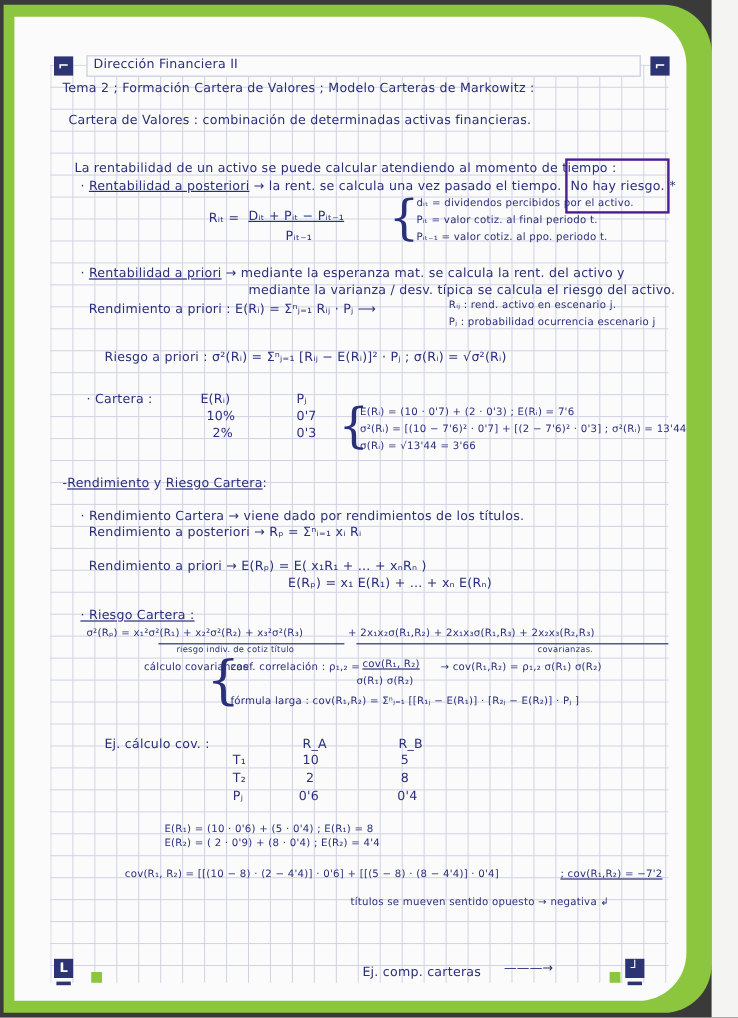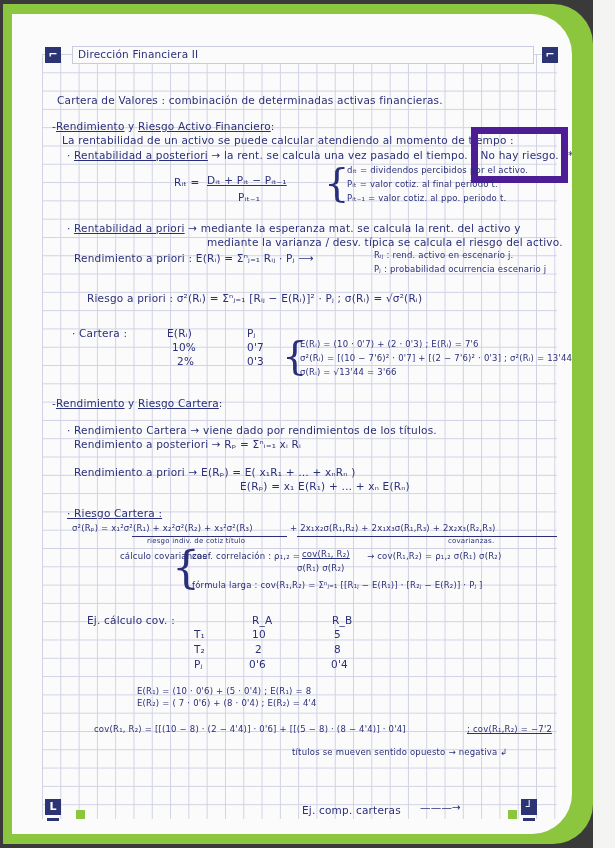--- a/index.html
+++ b/index.html
@@ -48,21 +48,21 @@
     position: absolute;
     font-family: "DejaVu Sans", sans-serif;
     font-size: 10.5px;
     color: #2a2f7a;
     white-space: nowrap;
     letter-spacing: 0.2px;
   }
   .small { font-size: 8.5px; }
   .tiny { font-size: 7px; }
   .u { text-decoration: underline; }
-  .boxed { border: 7px solid #4c1d95; padding: 15px 2px; }
+  .boxed { border: 2px solid #4c1d95; padding: 15px 2px; }
   .brace { position: absolute; color: #2a2f7a; font-family: "DejaVu Serif", serif; }
   .line { position: absolute; height: 1px; background: #2a2f7a; }
 </style>
 </head>
 <body>
 
 <div class="frame"></div>
 <div class="rightmargin"></div>
 
 <div class="page">
@@ -73,23 +73,23 @@
   <div class="corner-icon" style="left:530px; top:33px;">⌐</div>
   <div class="corner-icon" style="left:33px; top:785px;">L</div>
   <div class="bar-sm" style="left:35px; top:804px; width:12px;"></div>
   <div class="green-sq" style="left:64px; top:796px;"></div>
   <div class="corner-icon" style="left:509px; top:785px;">┘</div>
   <div class="bar-sm" style="left:511px; top:804px; width:12px;"></div>
   <div class="green-sq" style="left:496px; top:796px;"></div>
 
   <div class="hw" style="left:66px; top:34px;">Dirección Financiera II</div>
 
+  <div class="hw" style="left:40px; top:54px;">Tema 2 ; Formación Cartera de Valores ; Modelo Carteras de Markowitz :</div>
   <div class="hw" style="left:45px; top:80px;">Cartera de Valores : combinación de determinadas activas financieras.</div>
 
-  <div class="hw" style="left:40px; top:106px;">-<span class="u">Rendimiento</span> <span>y</span> <span class="u">Riesgo Activo Financiero</span><span>:</span></div>
   <div class="hw" style="left:50px; top:120px;">La rentabilidad de un activo se puede calcular atendiendo al momento de tiempo :</div>
 
   <div class="hw" style="left:55px; top:135px;">· <span class="u">Rentabilidad a posteriori</span> <span>→ la rent. se calcula una vez pasado el tiempo.</span> <span class="boxed">No hay riesgo.</span><span>*</span></div>
 
   <div class="hw" style="left:162px; top:162px;">Rᵢₜ =</div>
   <div class="hw u" style="left:195px; top:160px;">Dᵢₜ + Pᵢₜ − Pᵢₜ₋₁</div>
   <div class="hw" style="left:226px; top:177px;">Pᵢₜ₋₁</div>
   <div class="brace" style="left:312px; top:145px; font-size:40px;">{</div>
   <div class="hw small" style="left:335px; top:151px;">dᵢₜ = dividendos percibidos por el activo.</div>
   <div class="hw small" style="left:335px; top:165px;">Pᵢₜ = valor cotiz. al final periodo t.</div>
@@ -146,21 +146,21 @@
 
   <div class="hw" style="left:182px; top:629px;">T₂</div>
   <div class="hw" style="left:243px; top:629px;">2</div>
   <div class="hw" style="left:322px; top:629px;">8</div>
 
   <div class="hw" style="left:182px; top:644px;">Pⱼ</div>
   <div class="hw" style="left:237px; top:644px;">0'6</div>
   <div class="hw" style="left:319px; top:644px;">0'4</div>
 
   <div class="hw small" style="left:125px; top:672px;">E(R₁) = (10 · 0'6) + (5 · 0'4) ;  E(R₁) = 8</div>
-  <div class="hw small" style="left:125px; top:684px;">E(R₂) = ( 7 · 0'6) + (8 · 0'4) ;  E(R₂) = 4'4</div>
+  <div class="hw small" style="left:125px; top:684px;">E(R₂) = ( 2 · 0'9) + (8 · 0'4) ;  E(R₂) = 4'4</div>
 
-  <div class="hw small" style="left:82px; top:710px;text-align:center;">cov(R₁, R₂) = [[(10 − 8) · (2 − 4'4)] · 0'6] + [[(5 − 8) · (8 − 4'4)] · 0'4]</div>
+  <div class="hw small" style="left:92px; top:710px;text-align:center;">cov(R₁, R₂) = [[(10 − 8) · (2 − 4'4)] · 0'6] + [[(5 − 8) · (8 − 4'4)] · 0'4]</div>
   <div class="hw small u" style="left:455px; top:710px;">; cov(R₁,R₂) = −7'2</div>
   <div class="hw small" style="left:280px; top:733px;">títulos se mueven sentido opuesto → negativa ↲</div>
 
   <div class="hw" style="left:290px; top:790px;">Ej. comp. carteras</div>
   <div class="hw" style="left:408px; top:787px;">———→</div>
 </div>
 
 </body></html>

